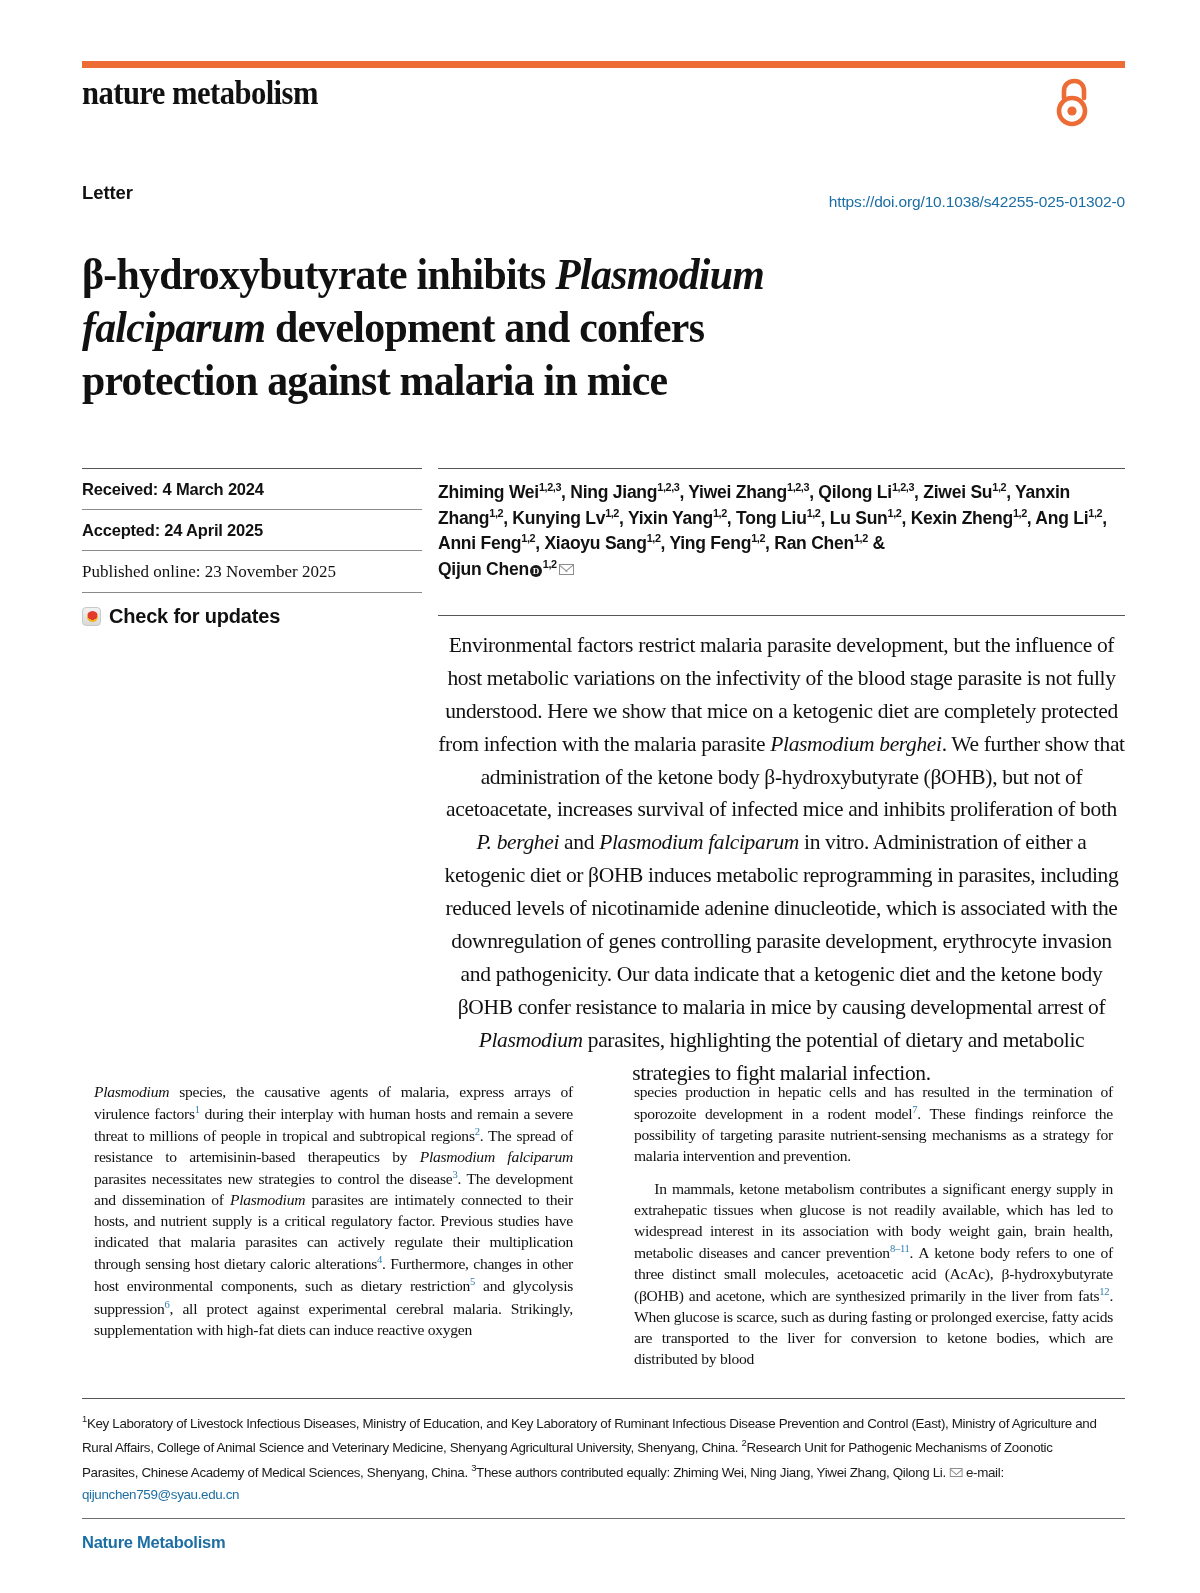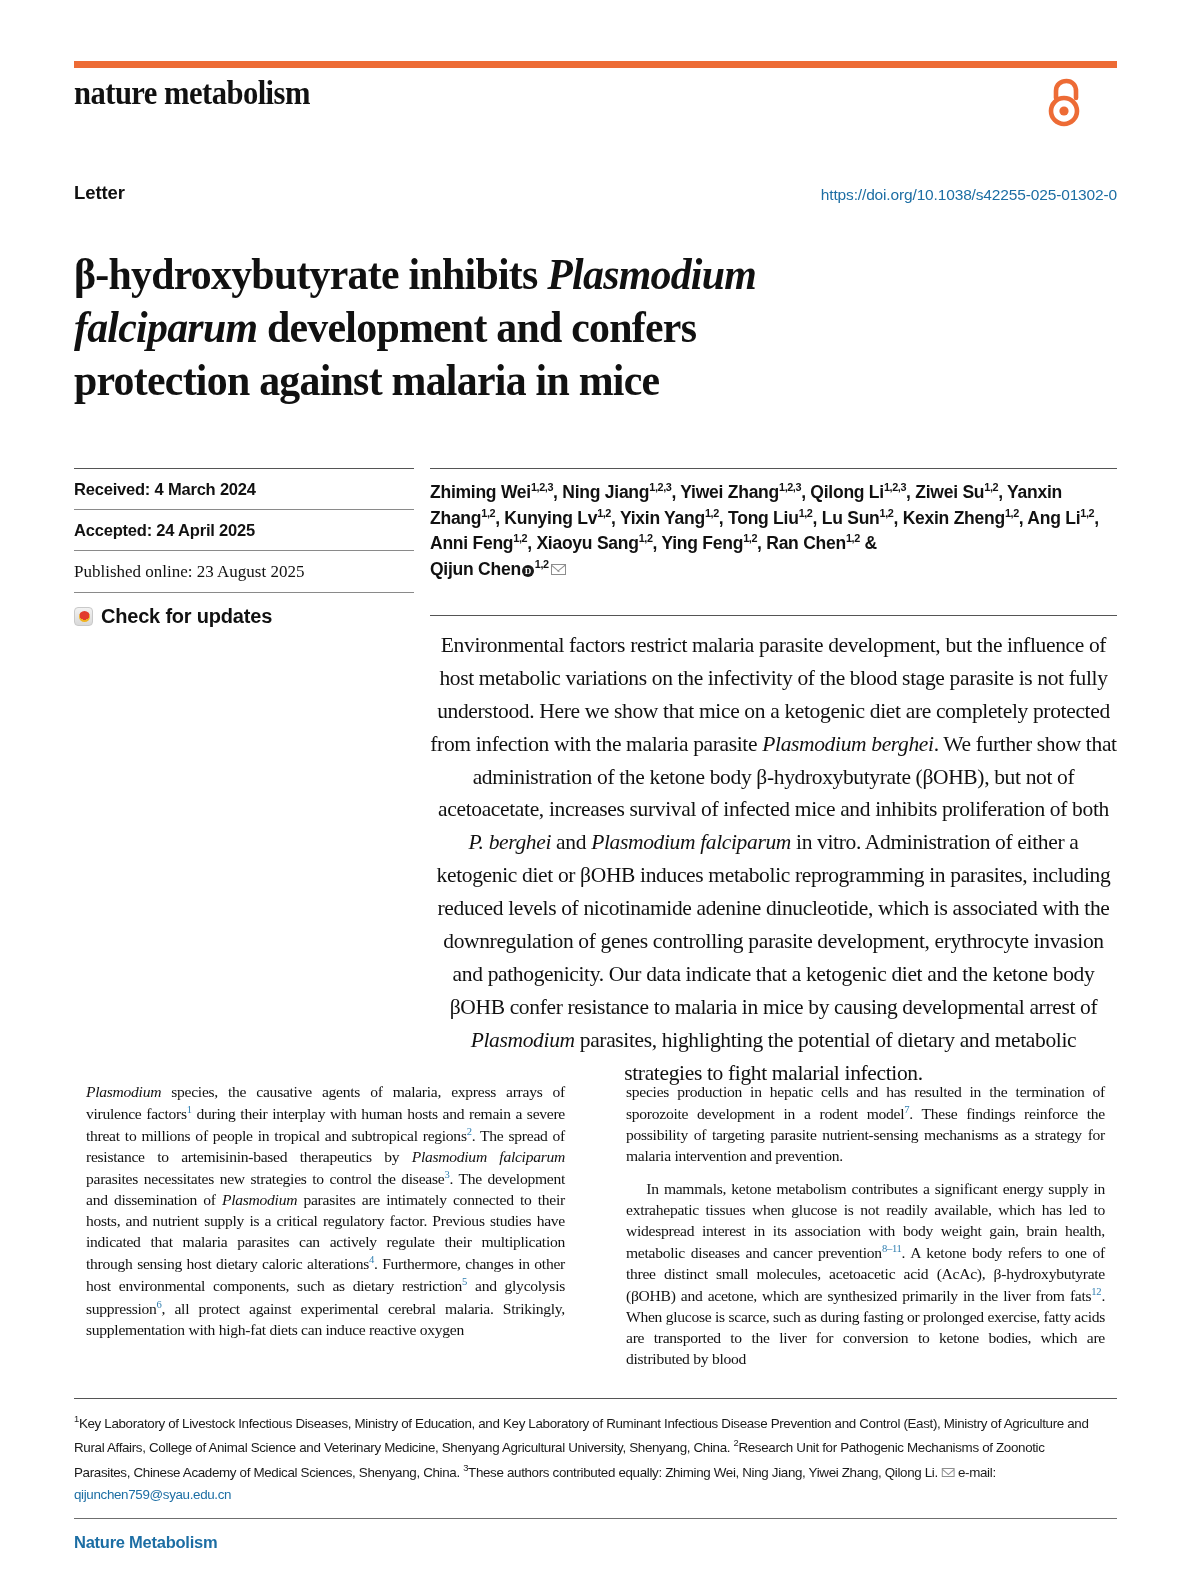--- a/index.html
+++ b/index.html
@@ -11,21 +11,21 @@
     width: 1200px;
     height: 1593px;
     position: relative;
     font-family: "Liberation Sans", sans-serif;
     color: #000;
     overflow: hidden;
   }
 
   .page {
     position: absolute;
-    left: 0; top: 0;
+    left: 8px; top: 0;
     width: 1156px; height: 1593px;
     padding: 8px;
   }
 
   
   .orange-rule {
     position: absolute;
     left: 74px; top: 61px;
     width: 1043px; height: 7px;
     background: #ED6B35;
@@ -52,33 +52,34 @@
     width: 36px; height: 50px;
   }
 
   
   .type-row {
     position: absolute;
     left: 74px; top: 182px;
     width: 1043px;
     display: flex;
     justify-content: space-between;
-    align-items: flex-end;
+    align-items: flex-start;
   }
   .article-type {
     font-size: 18.5px;
     font-weight: 700;
     color: #111;
     letter-spacing: -0.1px;
   }
   .doi-link {
     font-size: 15.5px;
     color: #1C6EA4;
     text-decoration: none;
     letter-spacing: -0.15px;
+    margin-top: 11px;
   }
 
   
   .article-title {
     position: absolute;
     left: 74px; top: 218px;
     width: 990px;
     font-family: "Liberation Serif", serif;
     font-weight: 700;
     font-size: 45px;
@@ -324,21 +325,21 @@
     <i>falciparum</i><span> development and confers</span><br>
     <span>protection against malaria in mice</span>
   </h1>
 
   <div class="meta-col">
     <div class="meta-rule"></div>
     <div class="meta-item">Received: 4 March 2024</div>
     <div class="meta-rule thin"></div>
     <div class="meta-item">Accepted: 24 April 2025</div>
     <div class="meta-rule thin"></div>
-    <div class="meta-item serif">Published online: 23 August 2025</div>
+    <div class="meta-item serif">Published online: 23 November 2025</div>
     <div class="meta-rule thin"></div>
     <div class="crossmark-row">
       <span class="crossmark-badge"></span>
       <span class="crossmark-label">Check for updates</span>
     </div>
   </div>
 
   <div class="authors">
     <div class="top-rule"></div>
     <div class="authors-text">

